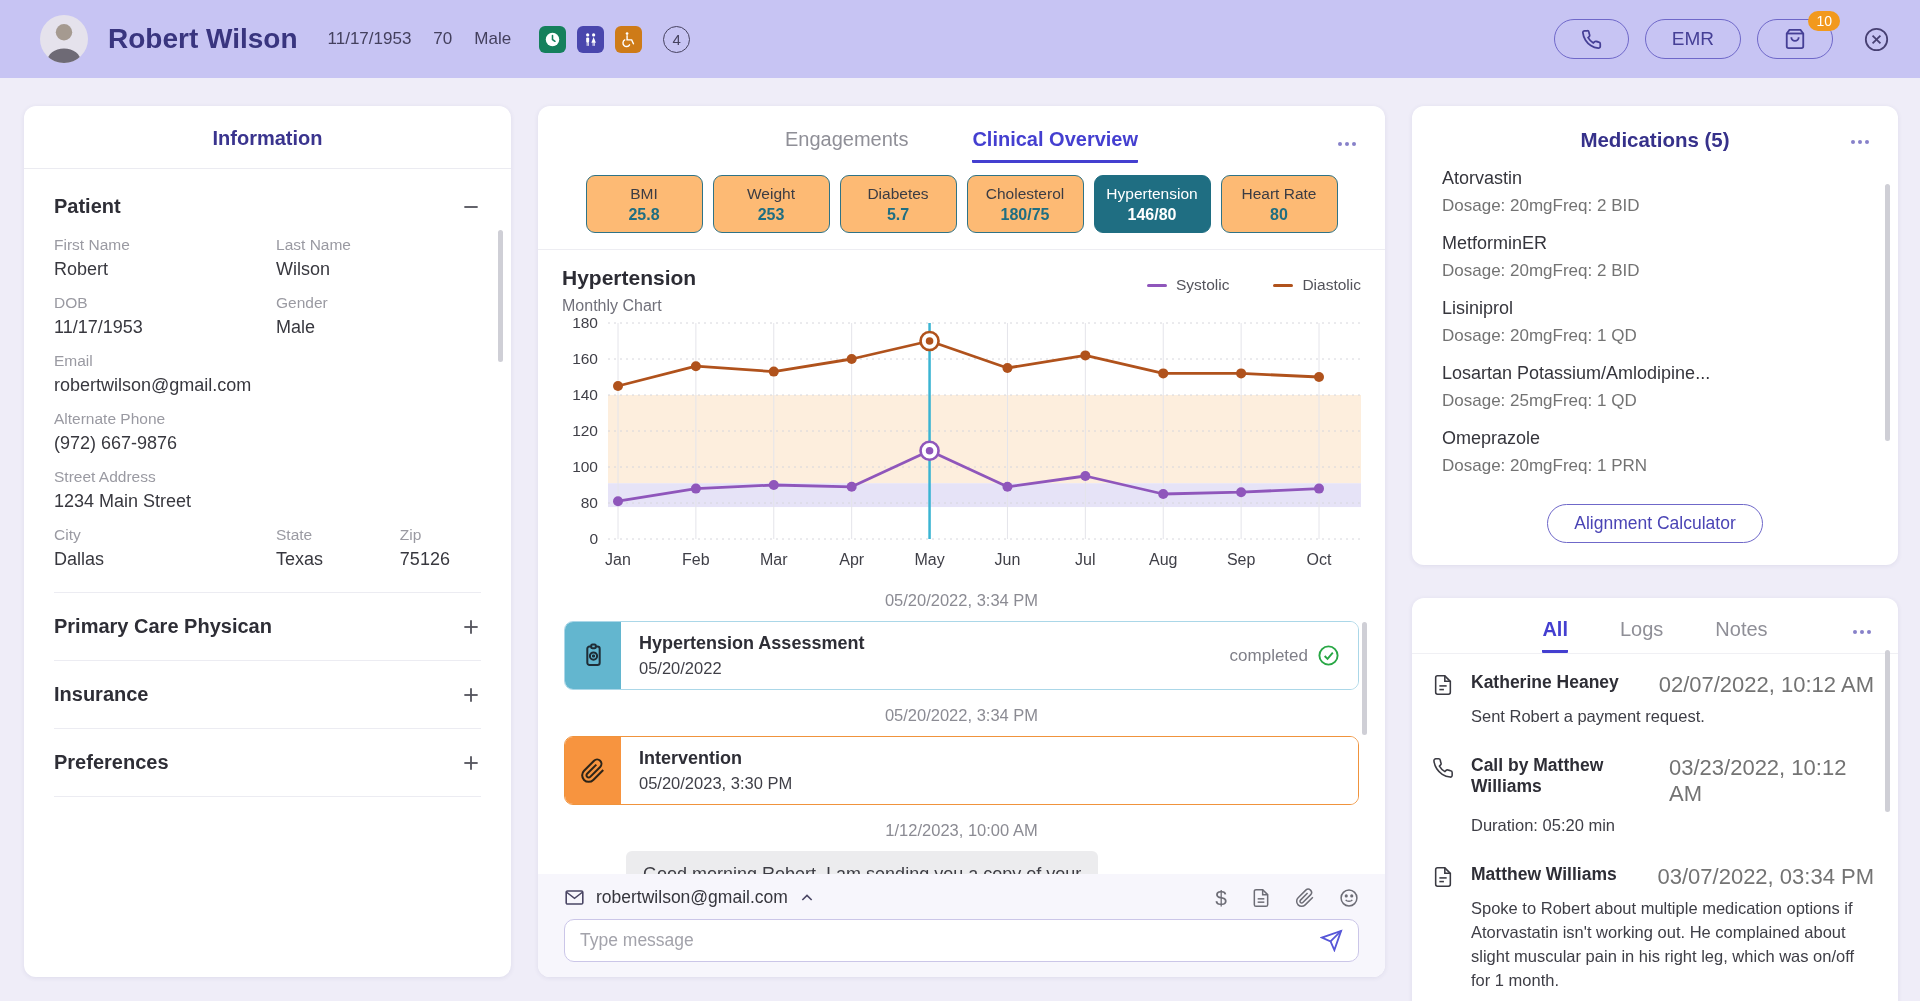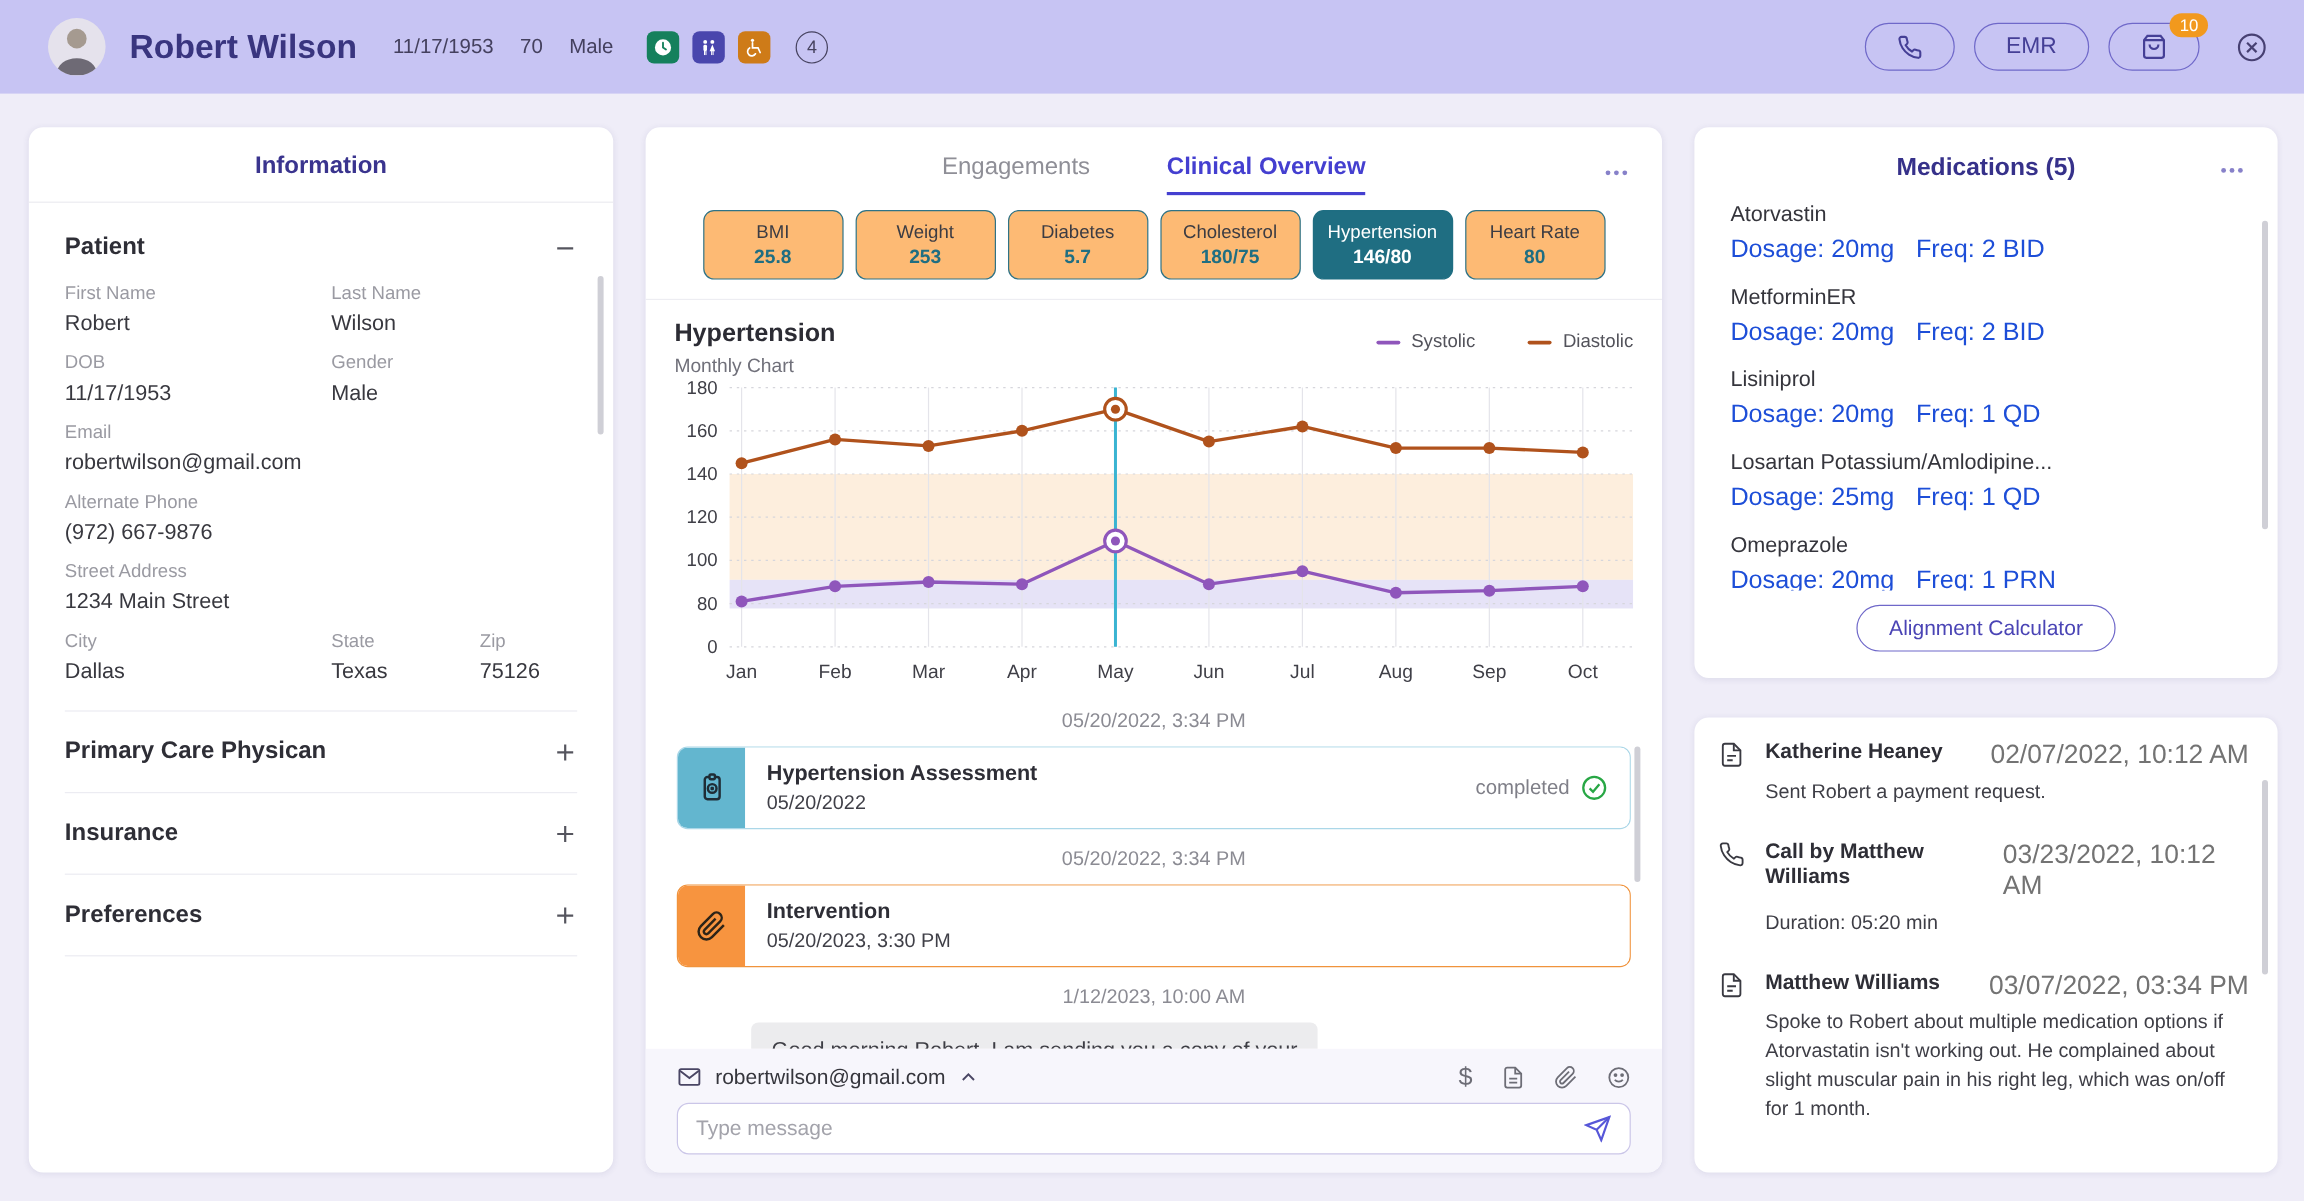--- a/index.html
+++ b/index.html
@@ -91,21 +91,21 @@
     font-family:"Liberation Sans", sans-serif; background:transparent; }
   .compose-input-row input::placeholder { color:#a3a3ab; }
 
   
   .right-col { width:486px; display:flex; flex-direction:column; gap:33px; }
   .meds-card { height:459px; display:flex; flex-direction:column; }
   .meds-title { text-align:center; padding:22px 0 6px; font-size:20.5px; font-weight:bold; color:#36318a; }
   .meds-list { flex:1; overflow:hidden; padding:10px 30px 0; }
   .med-item { margin-bottom:17px; }
   .med-name { font-size:18px; color:#35353c; margin-bottom:7px; }
-  .med-meta { font-size:21px; color:#1d4ed8; display:flex; gap:18px; }
+  .med-meta { font-size:17px; color:#737373; display:flex; }
   .meds-footer { display:flex; justify-content:center; padding:12px 0 22px; }
   .outline-btn { border:1.6px solid #6f68c9; color:#4a44b5; background:#fff; border-radius:20px; height:39px;
     padding:0 26px; font-size:17.5px; display:flex; align-items:center; cursor:pointer; }
   .activity-card { flex:1; display:flex; flex-direction:column; }
   .activity-tabs { display:flex; justify-content:center; gap:52px; padding-top:20px; position:relative;
     border-bottom:1px solid #f0f0f4; }
   .activity-list { flex:1; overflow:hidden; padding:18px 24px 0 20px; }
   .entry { display:flex; gap:13px; margin-bottom:26px; }
   .entry-icon { width:26px; color:#3a3a42; padding-top:2px; flex-shrink:0; }
   .entry-main { flex:1; }
@@ -578,20 +578,36 @@
           </div>
 
       </div>
       <div class="meds-footer">
         <button class="outline-btn">Alignment Calculator</button>
       </div>
       <div class="thumb" style="right:8px; top:78px; height:257px;"></div>
     </div>
 
     <div class="card activity-card">
+      <div class="activity-tabs">
+
+          <div class="tab active">All</div>
+
+          <div class="tab">Logs</div>
+
+          <div class="tab">Notes</div>
+
+        <span class="dots-btn" style="top:22px; right:24px;">
+          <svg width="24" height="24" viewBox="0 0 24 24" fill="currentColor">
+              <circle cx="5" cy="12" r="2"></circle>
+              <circle cx="12" cy="12" r="2"></circle>
+              <circle cx="19" cy="12" r="2"></circle>
+            </svg>
+        </span>
+      </div>
       <div class="activity-list">
 
           <div class="entry">
             <span class="entry-icon">
               <svg width="22" height="22" viewBox="0 0 24 24" fill="none" stroke="currentColor" stroke-width="1.7">
               <path d="M14 2H6a2 2 0 0 0-2 2v16a2 2 0 0 0 2 2h12a2 2 0 0 0 2-2V8z"></path>
                 <polyline points="14,2 14,8 20,8"></polyline>
                 <line x1="8" y1="13" x2="16" y2="13"></line>
                 <line x1="8" y1="17" x2="13" y2="17"></line>
               </svg>

